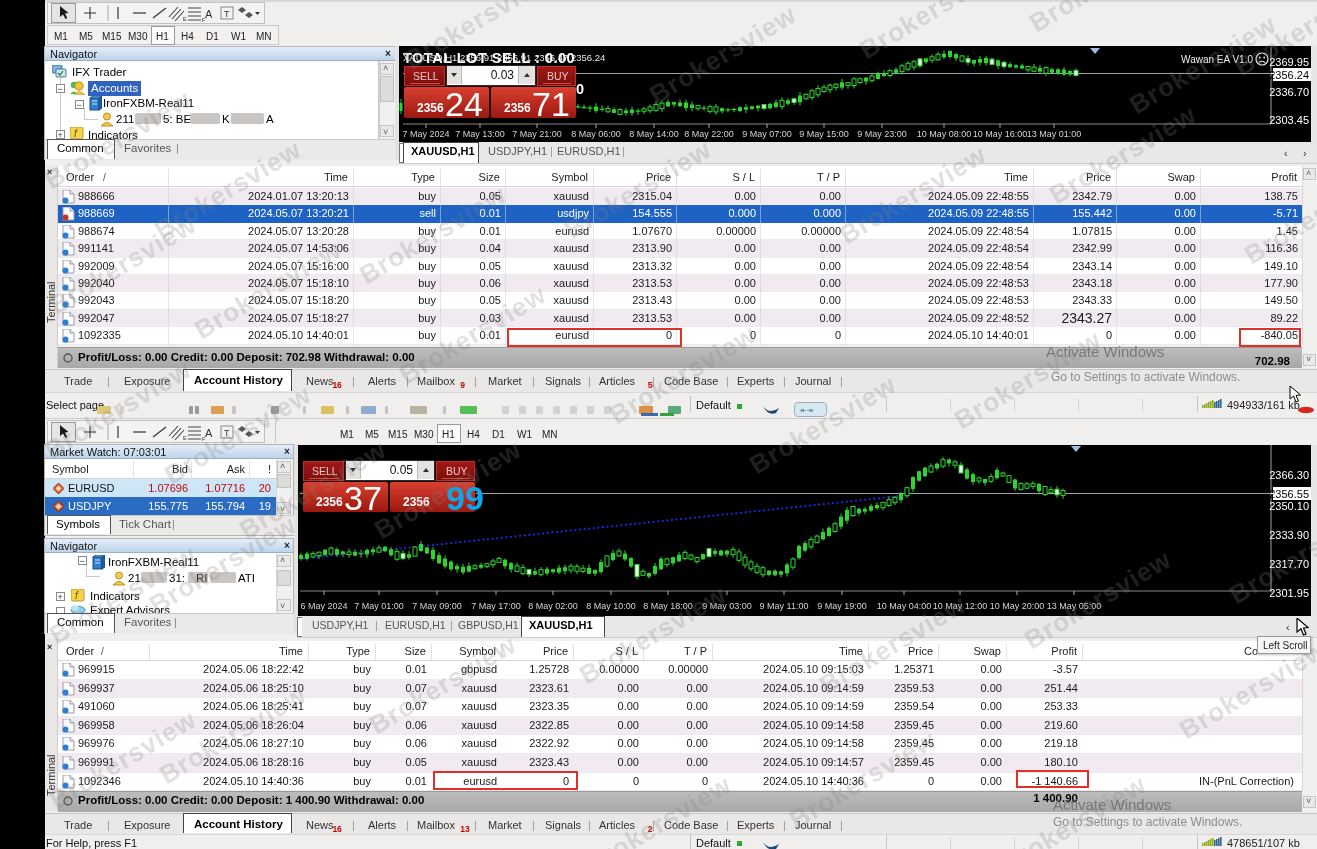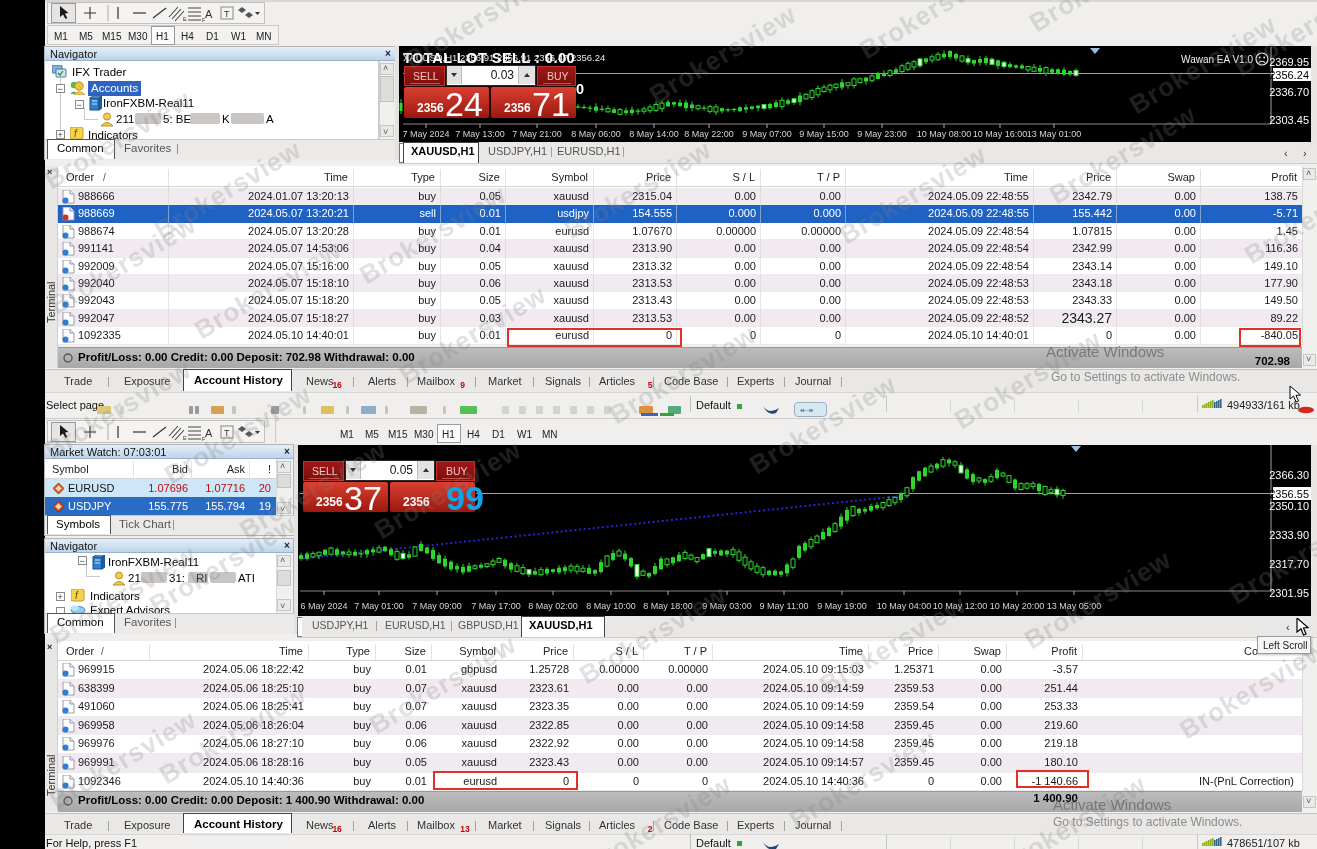--- a/index.html
+++ b/index.html
@@ -1329,21 +1329,21 @@
 <div class="t" style="right:383px;top:663px;font-size:11px;color:#1a1a1a">1.25371</div>
 <div class="t" style="right:315px;top:663px;font-size:11px;color:#1a1a1a">0.00</div>
 <div class="t" style="right:239px;top:663px;font-size:11px;color:#1a1a1a">-3.57</div>
 <div class="" style="left:58px;top:678.6px;width:1244px;height:1px;background:#ebebeb"></div>
 <div class="" style="left:58px;top:679.6px;width:1244px;height:18.6px;background:#f1ebf1"></div>
 <svg style="left:62px;top:681.6px" width="13" height="14" viewBox="0 0 13 14">
       <path d="M1 0 H8 L12 4 V13 H1 Z" fill="#fdfdfd" stroke="#9a9aa8"></path>
       <path d="M8 0 L8 4 L12 4" fill="#e8e8ee" stroke="#9a9aa8"></path>
       <circle cx="3.5" cy="10.5" r="3" fill="#2a7fd4"></circle>
     </svg>
-<div class="t" style="left:78px;top:681.6px;font-size:11px;color:#1a1a1a">638399</div>
+<div class="t" style="left:78px;top:681.6px;font-size:11px;color:#1a1a1a">969937</div>
 <div class="t" style="right:1013px;top:681.6px;font-size:11px;color:#1a1a1a">2024.05.06 18:25:10</div>
 <div class="t" style="right:946px;top:681.6px;font-size:11px;color:#1a1a1a">buy</div>
 <div class="t" style="right:890px;top:681.6px;font-size:11px;color:#1a1a1a">0.07</div>
 <div class="t" style="right:820px;top:681.6px;font-size:11px;color:#1a1a1a">xauusd</div>
 <div class="t" style="right:748px;top:681.6px;font-size:11px;color:#1a1a1a">2323.61</div>
 <div class="t" style="right:678px;top:681.6px;font-size:11px;color:#1a1a1a">0.00</div>
 <div class="t" style="right:609px;top:681.6px;font-size:11px;color:#1a1a1a">0.00</div>
 <div class="t" style="right:453px;top:681.6px;font-size:11px;color:#1a1a1a">2024.05.10 09:14:59</div>
 <div class="t" style="right:383px;top:681.6px;font-size:11px;color:#1a1a1a">2359.53</div>
 <div class="t" style="right:315px;top:681.6px;font-size:11px;color:#1a1a1a">0.00</div>

